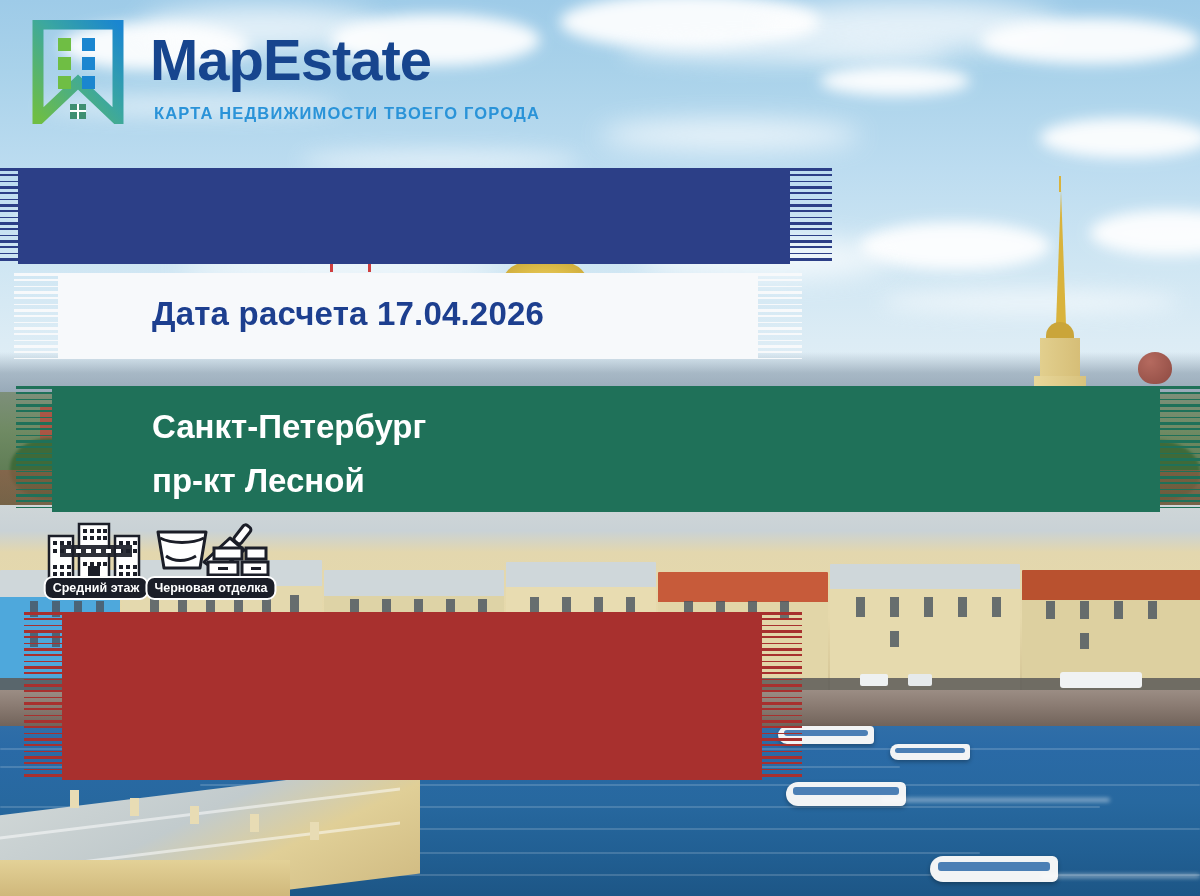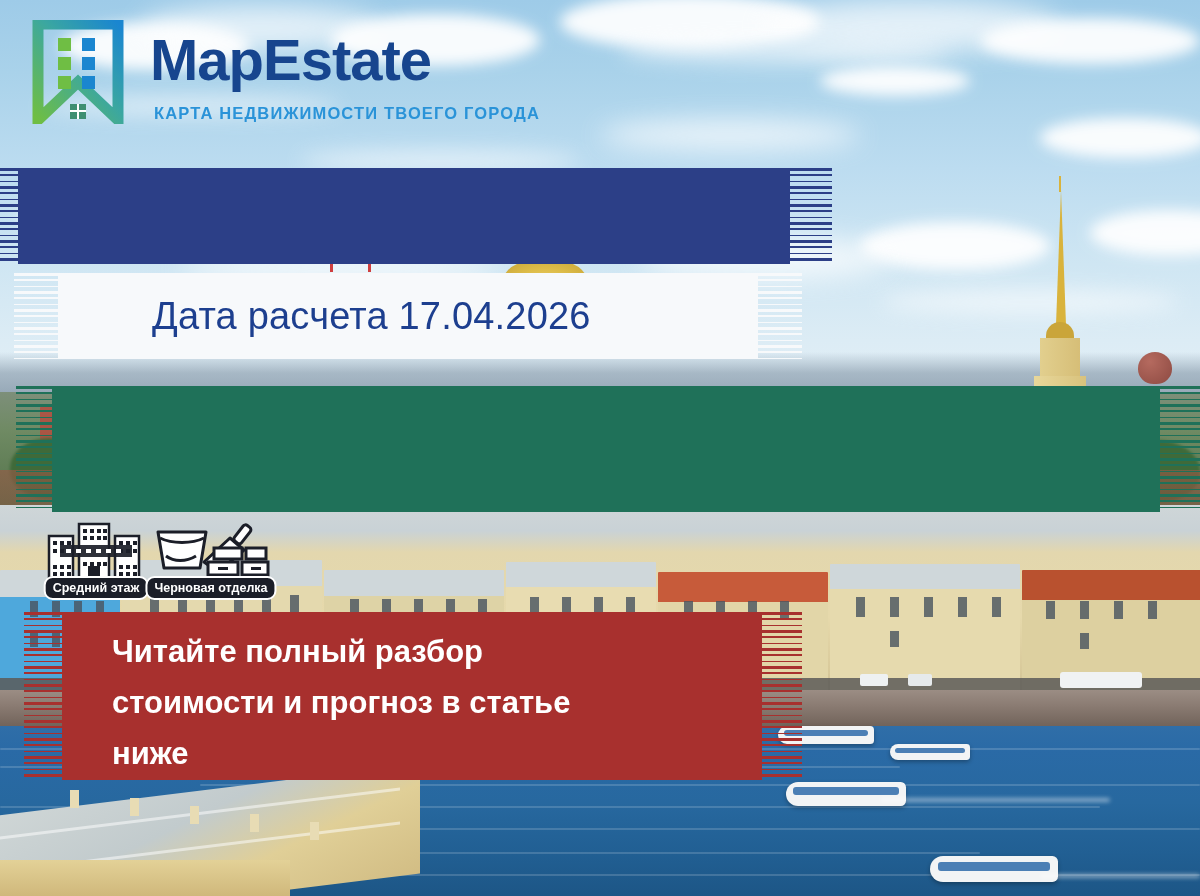--- a/index.html
+++ b/index.html
@@ -144,21 +144,21 @@
   #banner-cta .frayR{right:-40px;--c:#a8302e;}
 
   .banner-text{position:absolute;z-index:6;white-space:pre-line;}
 
   #title-text{
     left:88px;top:189px;width:700px;
     font-size:33px;font-weight:bold;color:#ffffff;letter-spacing:.2px;
   }
   #date-text{
     left:152px;top:295px;width:620px;
-    font-size:38px;font-weight:normal;color:#1d3f8f;letter-spacing:.2px;
+    font-size:33px;font-weight:bold;color:#1d3f8f;letter-spacing:.2px;
   }
   #location-text{
     left:152px;top:400px;width:900px;
     font-size:33px;font-weight:bold;color:#ffffff;line-height:54px;
   }
   #cta-text{
     left:112px;top:626px;width:640px;
     font-size:31px;font-weight:bold;color:#ffffff;line-height:51px;
   }
 
@@ -412,20 +412,22 @@
 
   <div class="brush" id="banner-location">
     <div class="frayL">
         <div class="fray-streak"></div>
       </div>
     <div class="core"></div>
     <div class="frayR">
         <div class="fray-streak"></div>
       </div>
   </div>
+  <div class="banner-text" id="location-text">Санкт-Петербург
+пр-кт Лесной</div>
 
   <div class="feature" id="feature-floor">
     <svg width="100" height="62" viewBox="0 0 100 62" xmlns="http://www.w3.org/2000/svg">
       <g stroke="#1b1e28" stroke-width="2.5" fill="#ffffff">
         <rect x="3" y="18" width="24" height="42"></rect>
         <rect x="33" y="6" width="30" height="54"></rect>
         <rect x="69" y="18" width="24" height="42"></rect>
       </g>
       <g fill="#1b1e28">
         <rect x="7" y="23" width="4" height="4"></rect>
@@ -506,17 +508,14 @@
 
   <div class="brush" id="banner-cta">
     <div class="frayL">
         <div class="fray-streak"></div>
       </div>
     <div class="core"></div>
     <div class="frayR">
         <div class="fray-streak"></div>
       </div>
   </div>
-  <div class="banner-text" id="cta-text">Читайте полный разбор
-стоимости и прогноз в статье
-ниже</div>
 
 </div>
 
 </body></html>

